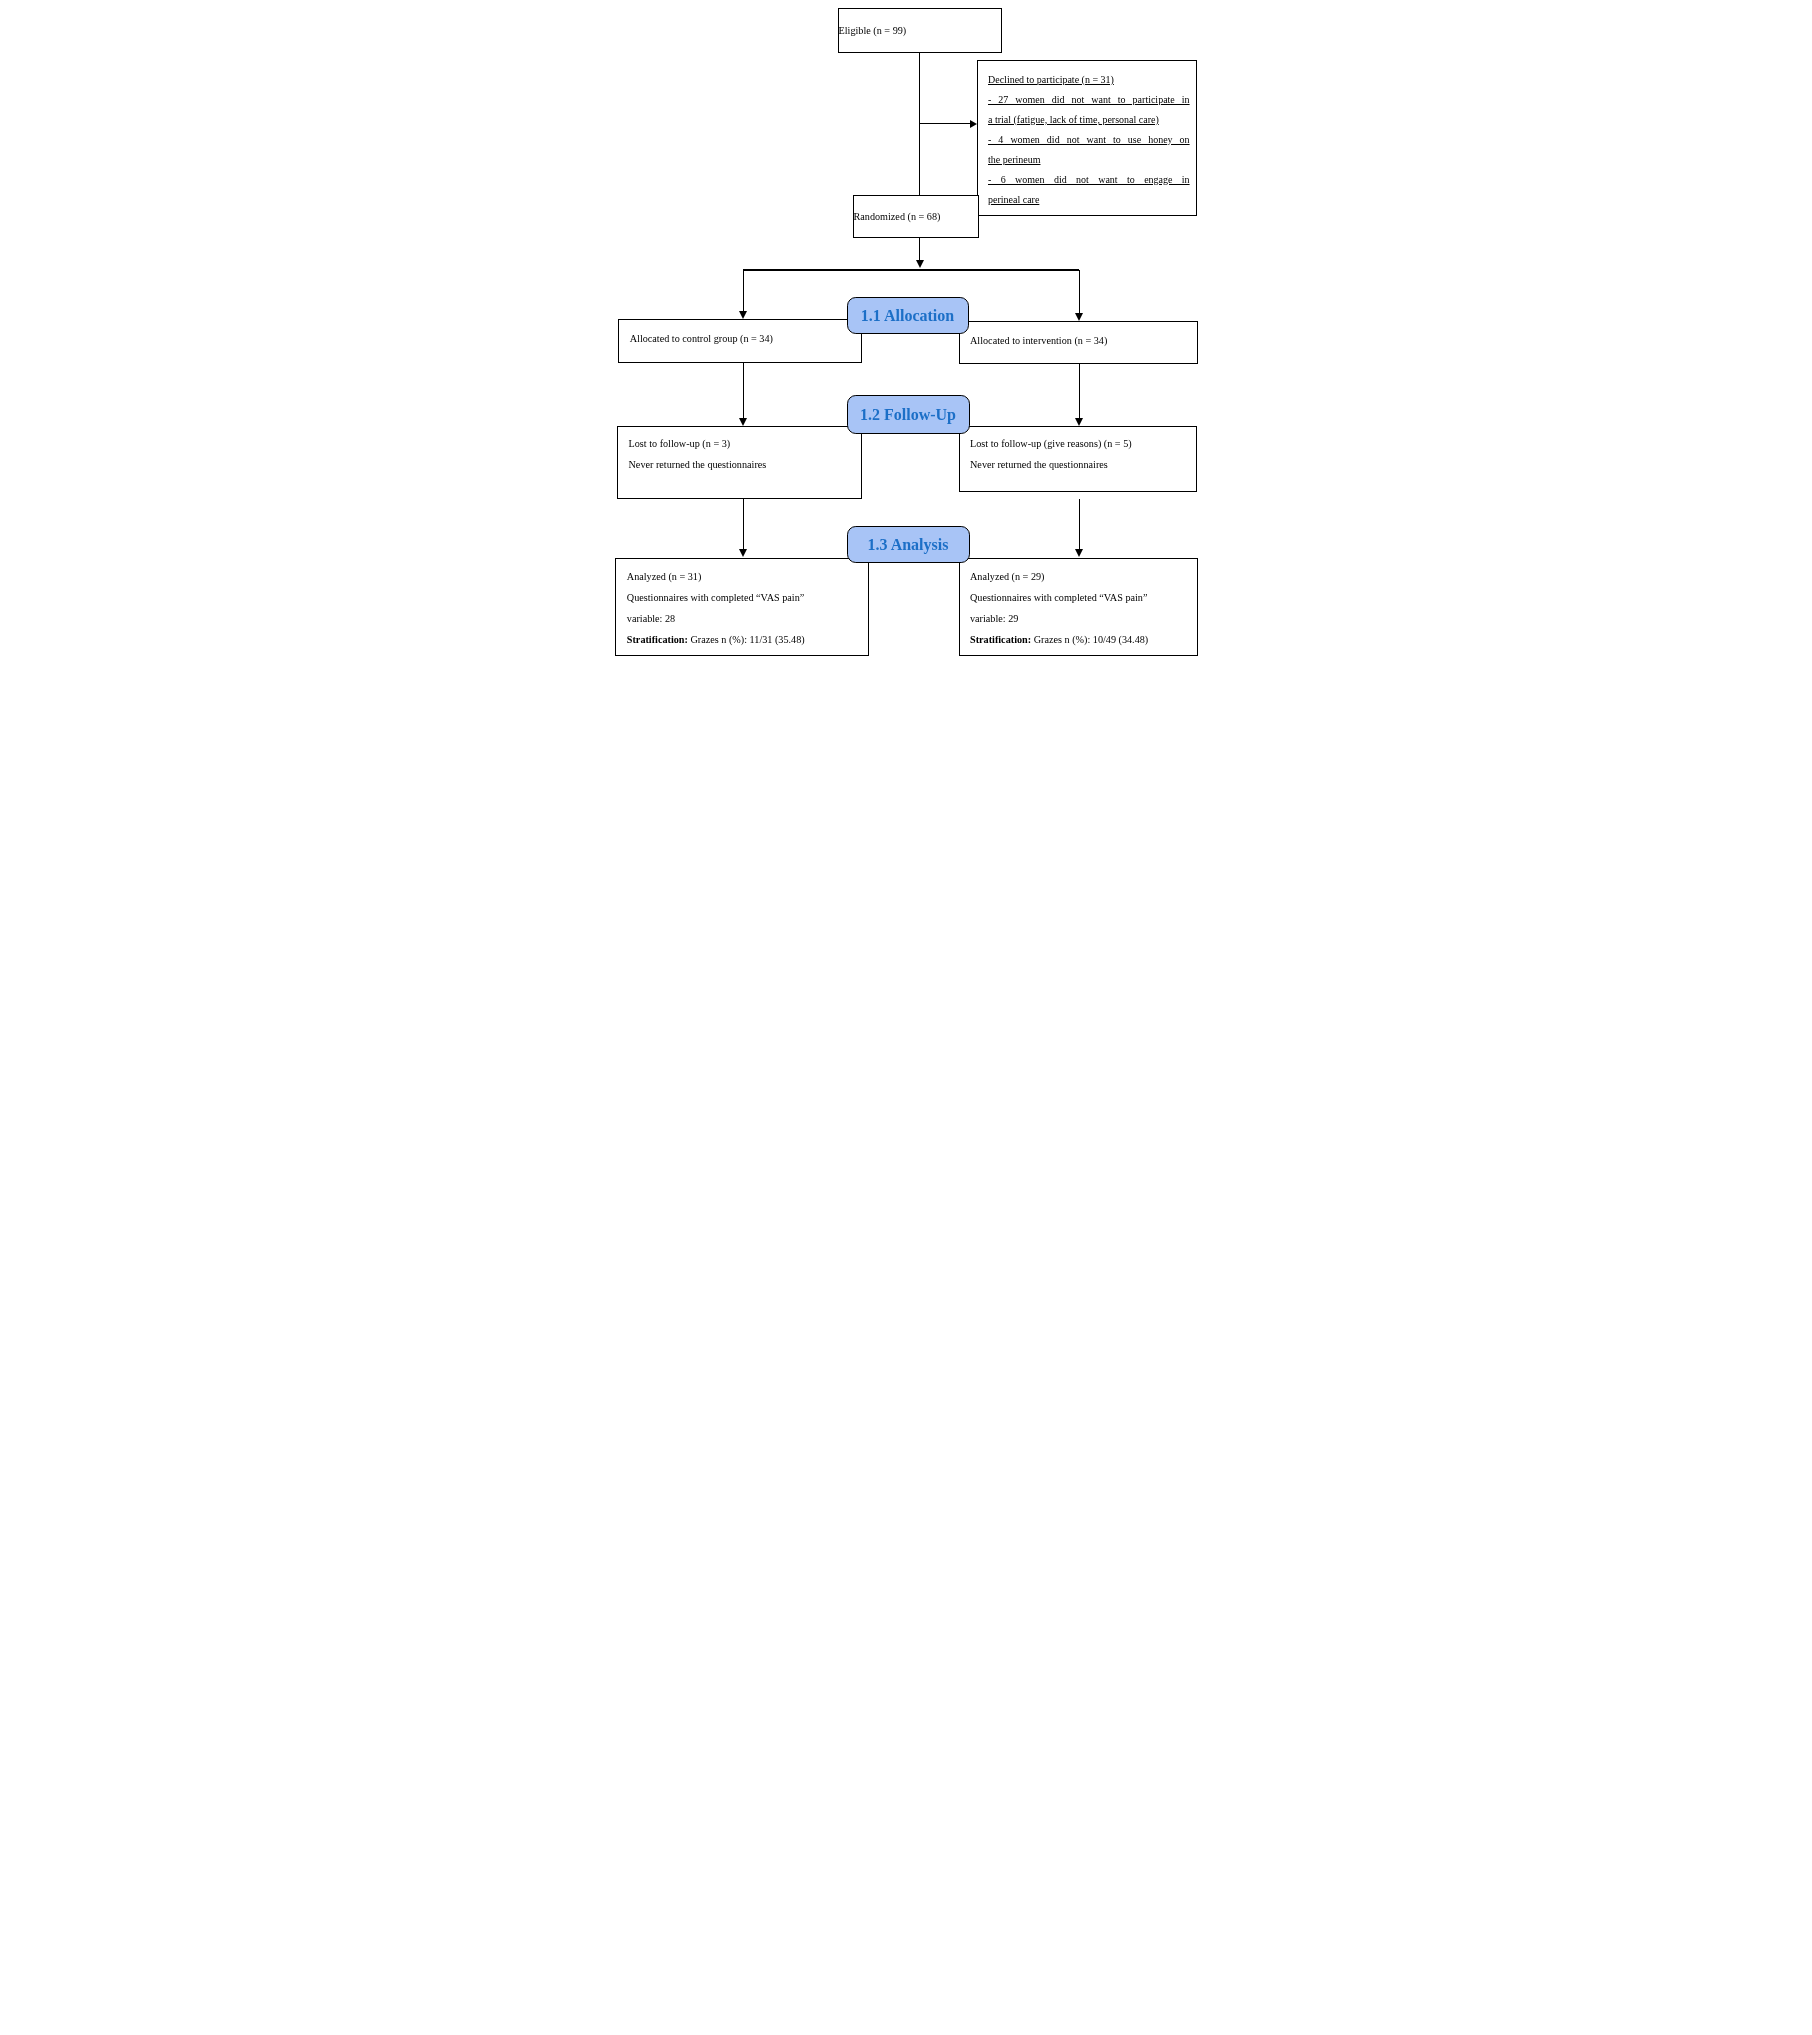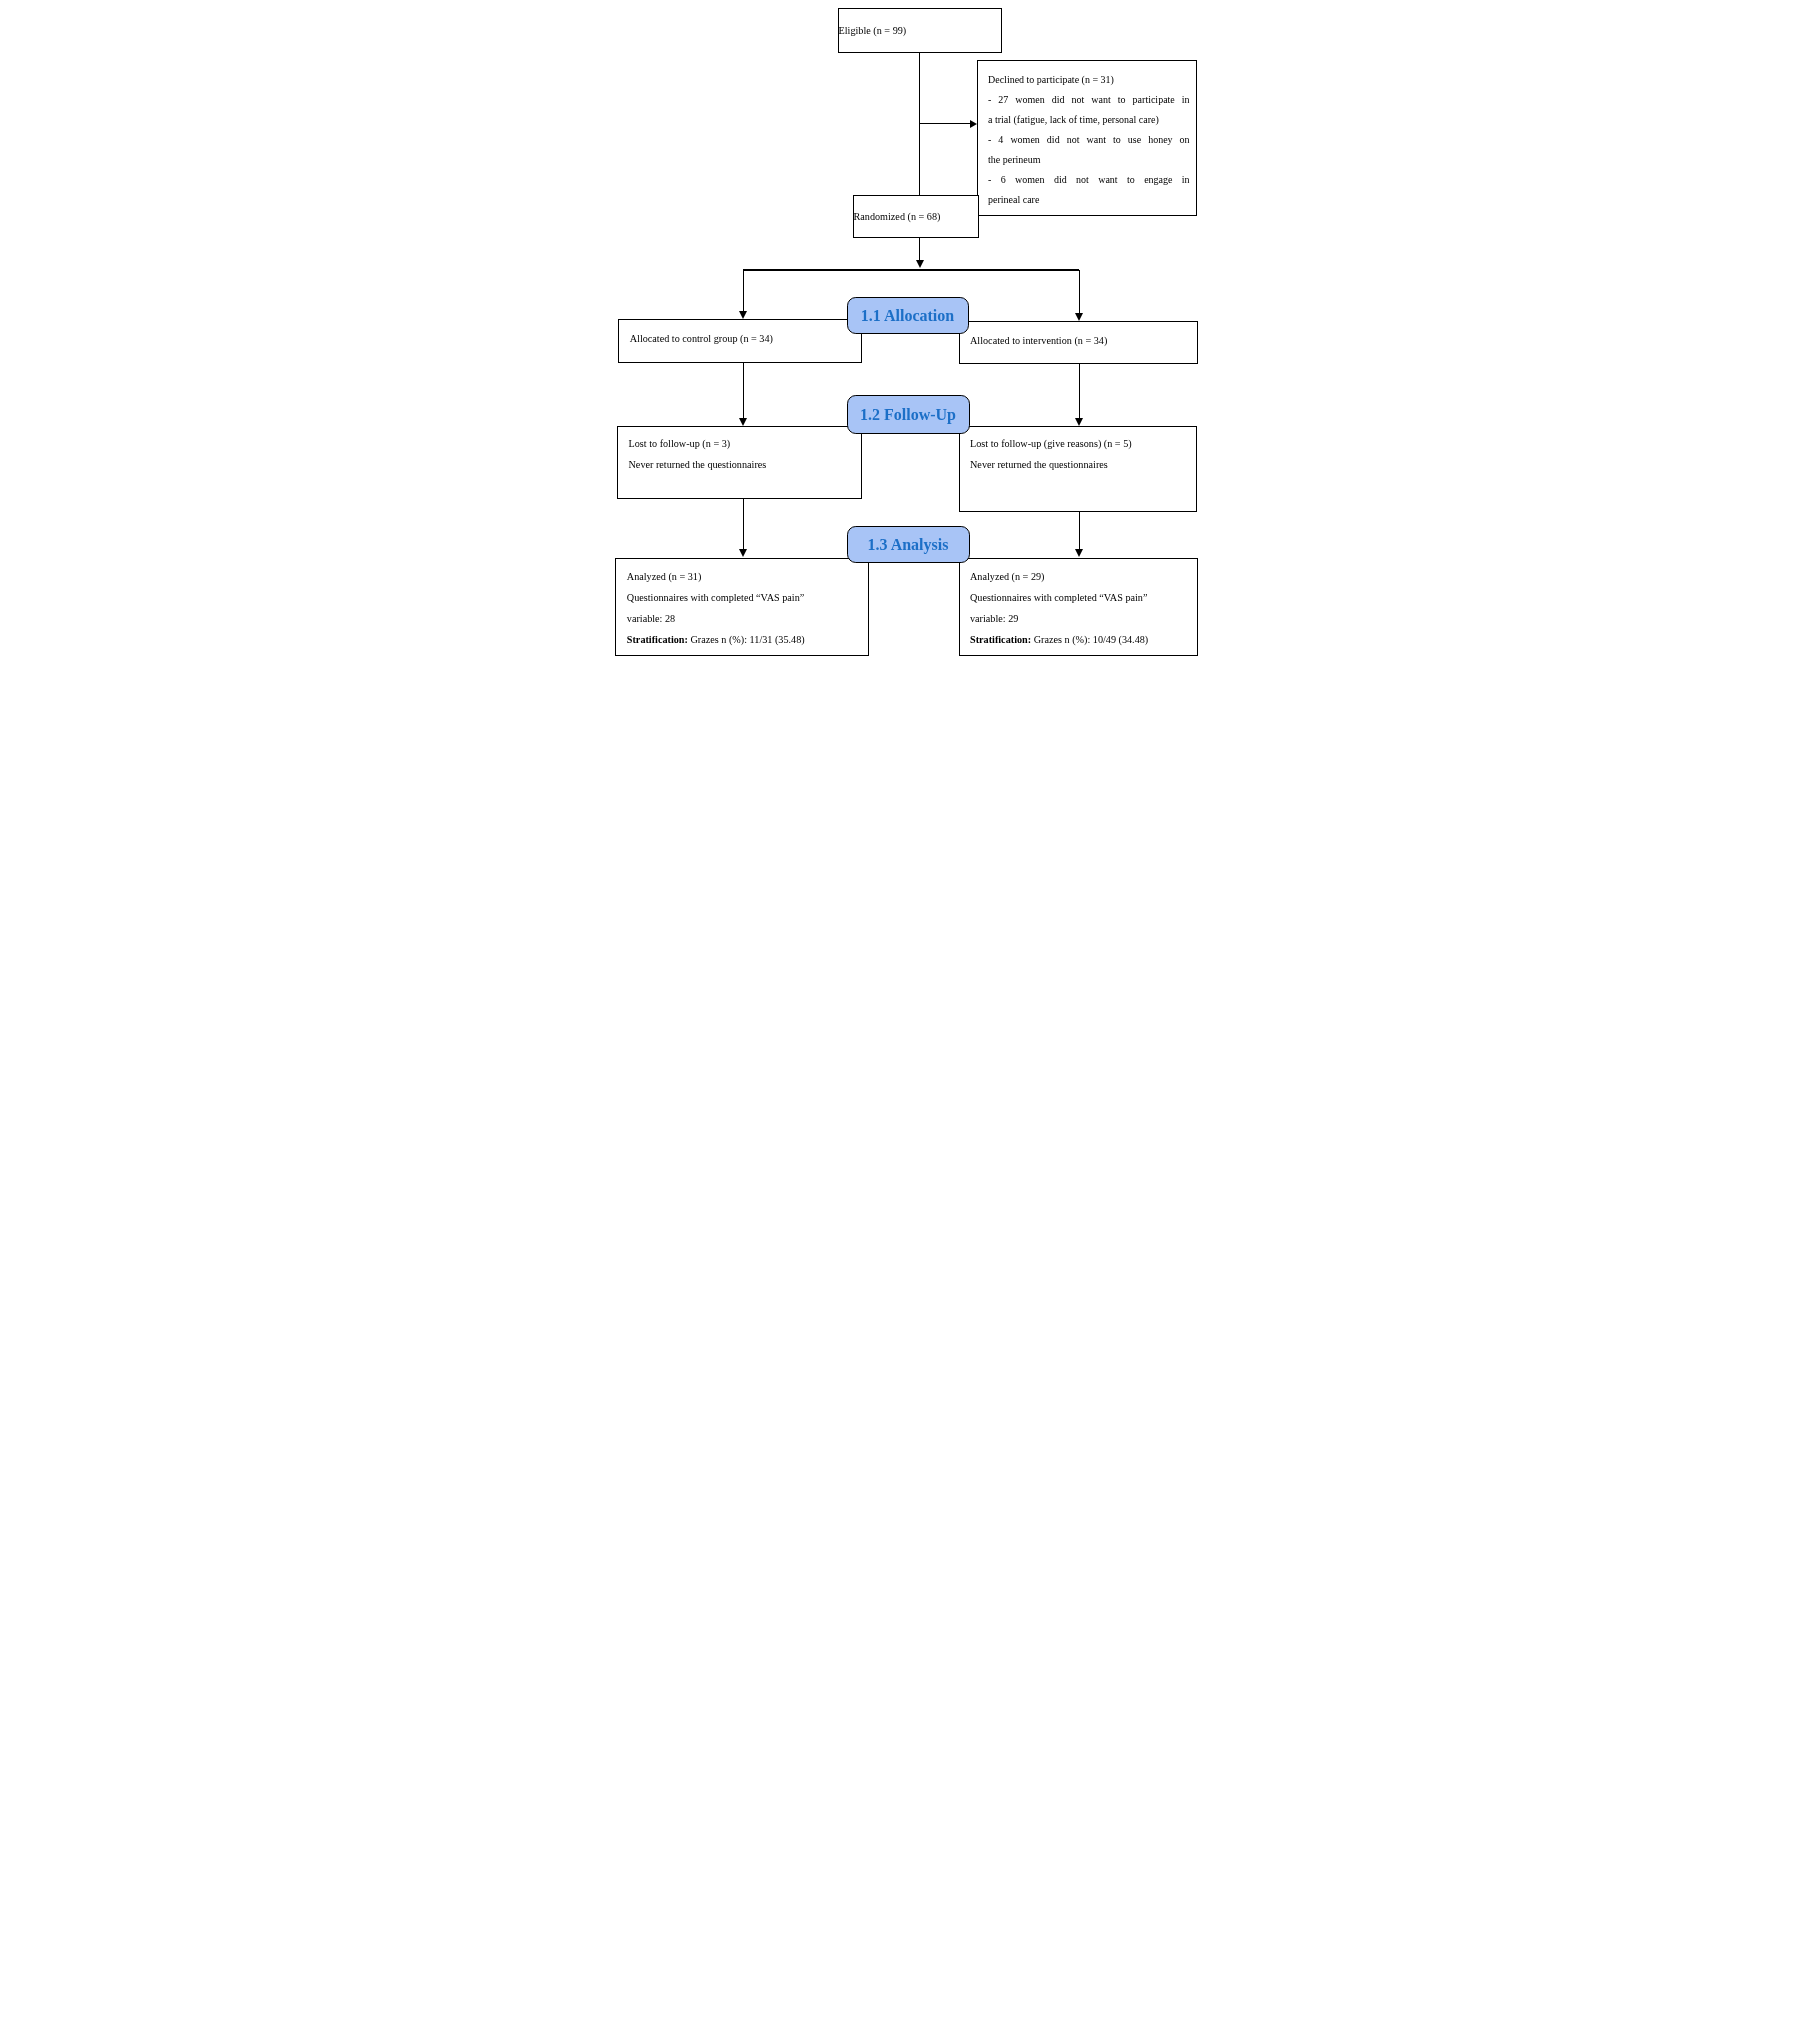--- a/index.html
+++ b/index.html
@@ -12,21 +12,21 @@
     position: absolute;
     background: #fff;
     border: 1.2px solid #000;
     border-top-width: 1.8px;
     border-bottom-width: 1.8px;
     box-sizing: border-box;
     font-size: 10.2px;
     z-index: 2;
   }
   .box.center { display: flex; align-items: center; text-align: center; }
-  .box.thin { border-width: 1.2px; }
+  .box.thin { border-width: 1.2px; text-decoration: underline; }
 
   
   .stage {
     position: absolute;
     background: var(--stage-fill, #a8c4f6);
     border: 1.2px solid #000;
     border-radius: 8.8px;
     box-sizing: border-box;
     display: flex; align-items: center; justify-content: center;
     font-weight: bold;
@@ -110,21 +110,21 @@
     <div class="ln">Allocated to intervention (n = 34)</div>
   </div>
   <div class="stage" style="left:233px; top:297px; width:122px; height:37px;">
     <span>1.1 Allocation</span>
   </div>
 
   <div class="box" style="left:3.5px; top:426px; width:245px; height:73px; padding:5.9px 0 0 10.5px;">
     <div class="ln">Lost to follow-up (n = 3)</div>
     <div class="ln">Never returned the questionnaires</div>
   </div>
-  <div class="box" style="left:345px; top:426px; width:238px; height:86px; padding:5.9px 0 0 10.5px;">
+  <div class="box" style="left:345px; top:426px; width:238px; height:66px; padding:5.9px 0 0 10.5px;">
     <div class="ln">Lost to follow-up (give reasons) (n = 5)</div>
     <div class="ln">Never returned the questionnaires</div>
   </div>
   <div class="stage" style="left:233px; top:395px; width:123px; height:39px;">
     <span>1.2 Follow-Up</span>
   </div>
 
   <div class="box" style="left:1.8px; top:558px; width:254px; height:98px; padding:7px 4.7px 0 10.5px;">
     <div class="ln">Analyzed (n = 31)</div>
     <div class="ln">Questionnaires with completed “VAS pain”</div>

